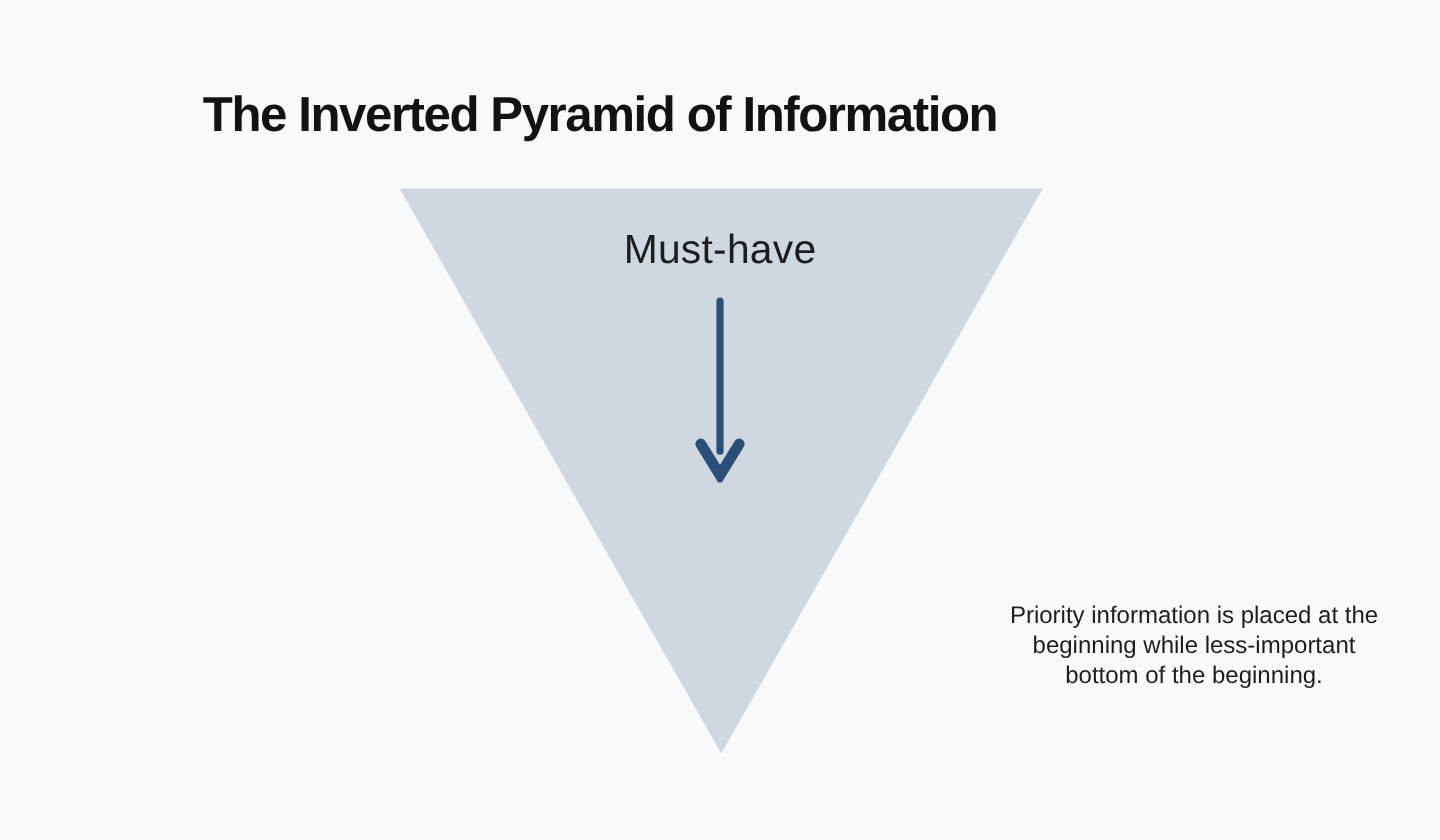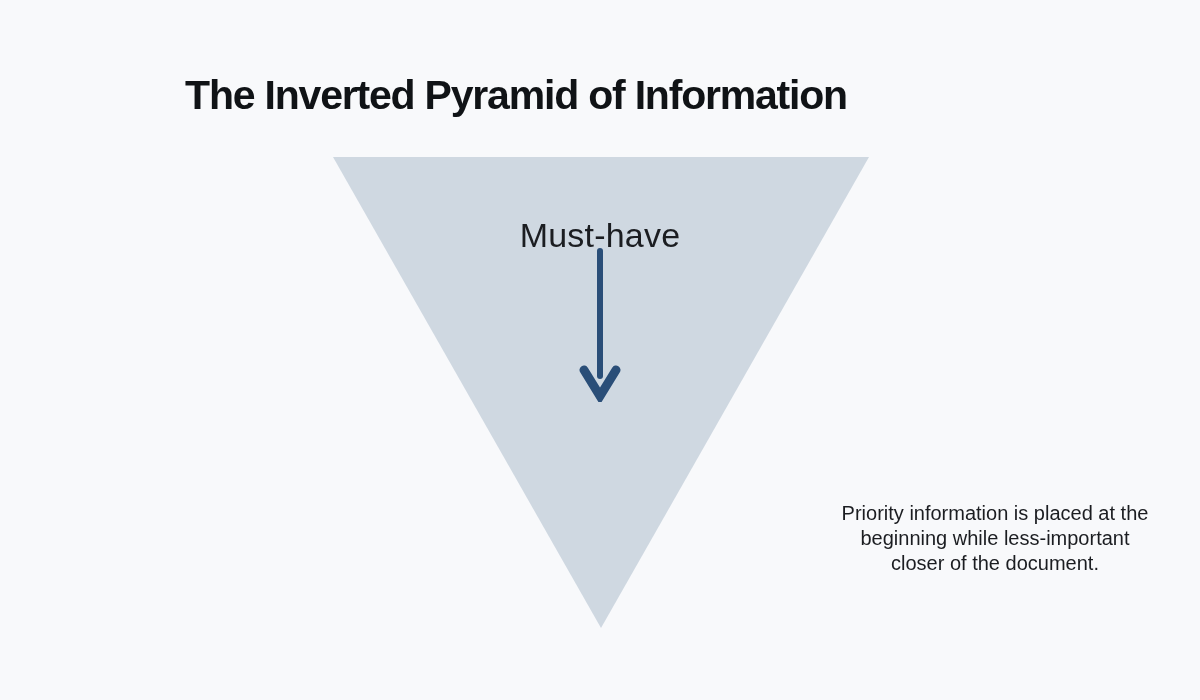--- a/index.html
+++ b/index.html
@@ -21,39 +21,38 @@
   }
   .title {
     position: absolute;
     top: 72px; left: 0;
     width: 1000px;
     text-align: center;
     font-size: 41px;
     font-weight: 800;
     letter-spacing: -1.2px;
     color: var(--title-color);
-    margin-left: 16px;
   }
   .pyramid-svg {
     position: absolute;
     top: 0; left: 0;
     width: 1200px; height: 700px;
     display: block;
   }
   .label {
     position: absolute;
     left: 400px;
     width: 400px;
     text-align: center;
     font-size: 34px;
     font-weight: 400;
     color: var(--text-color);
     letter-spacing: 0.2px;
   }
-  .label-must { top: 189px; margin-top: 27px; }
+  .label-must { top: 189px; }
   .label-nice { top: 420px; line-height: 50px; }
   .arrow-svg {
     position: absolute;
     left: 570px; top: 246px;
     width: 60px; height: 156px;
     display: block;
   }
   .caption {
     position: absolute;
     left: 820px; top: 501px;
@@ -79,16 +78,16 @@
 
   <svg class="arrow-svg" viewBox="0 0 60 156" aria-hidden="true">
     <line x1="30" y1="5" x2="30" y2="130" stroke-width="6" stroke-linecap="round" stroke="#2a4e78"></line>
     <path d="M14,124 L30,150 L46,124" fill="none" stroke-width="9" stroke-linecap="round" stroke-linejoin="miter" stroke="#2a4e78"></path>
   </svg>
 
 
   <div class="caption">
     <div>Priority information is placed at the</div>
     <div>beginning while less-important</div>
-    <div>closer of the document.</div>
+    <div>bottom of the beginning.</div>
   </div>
 
 </div>
 
 </body></html>

